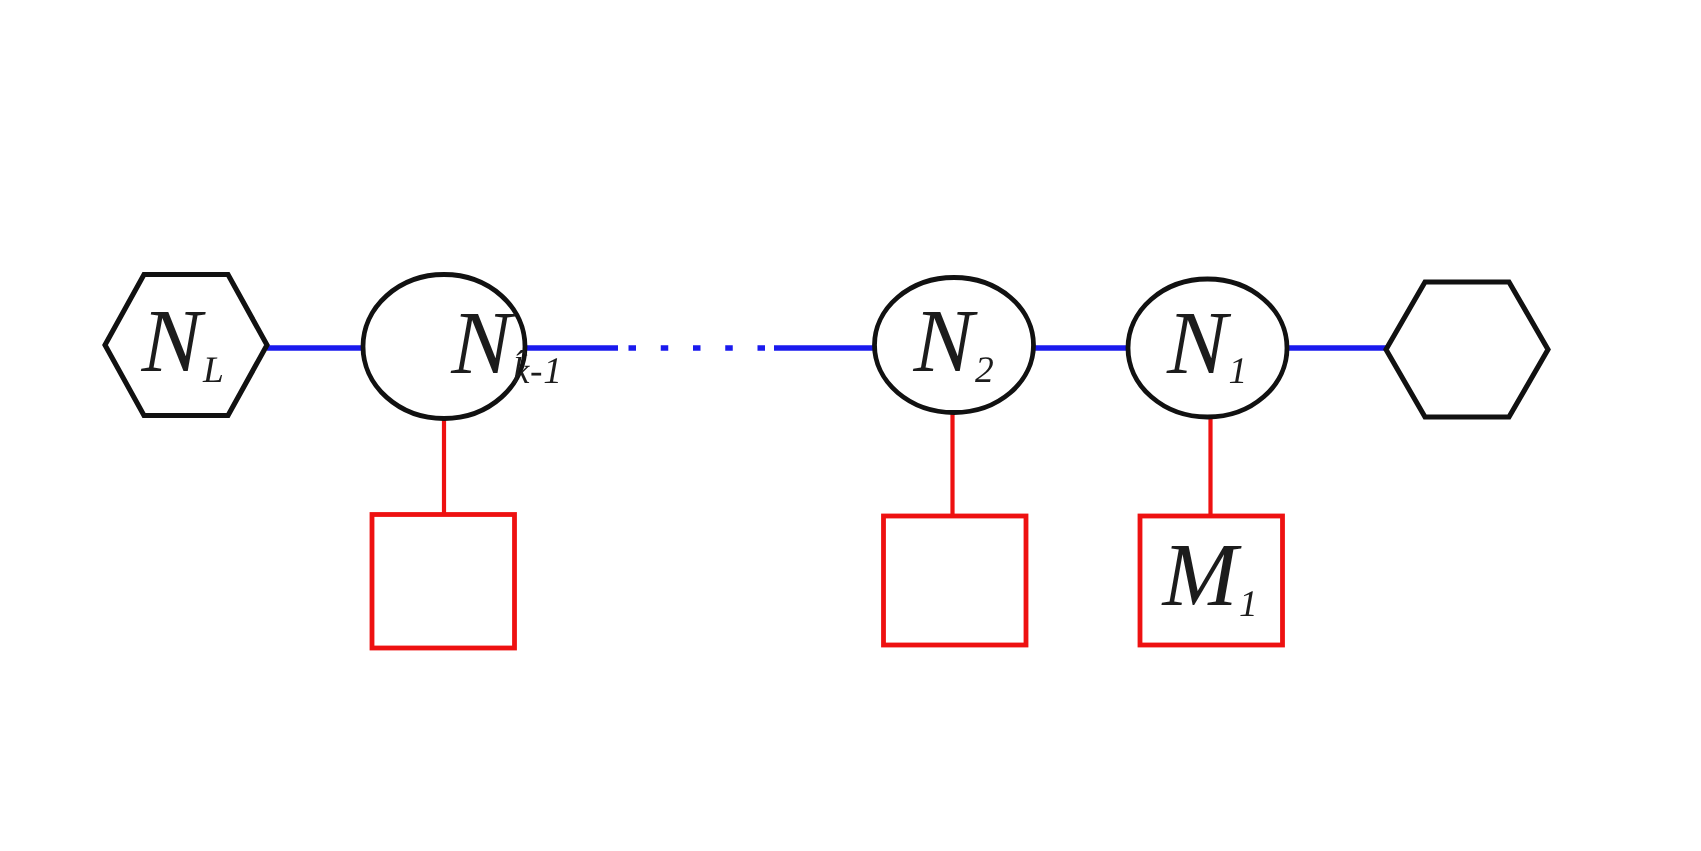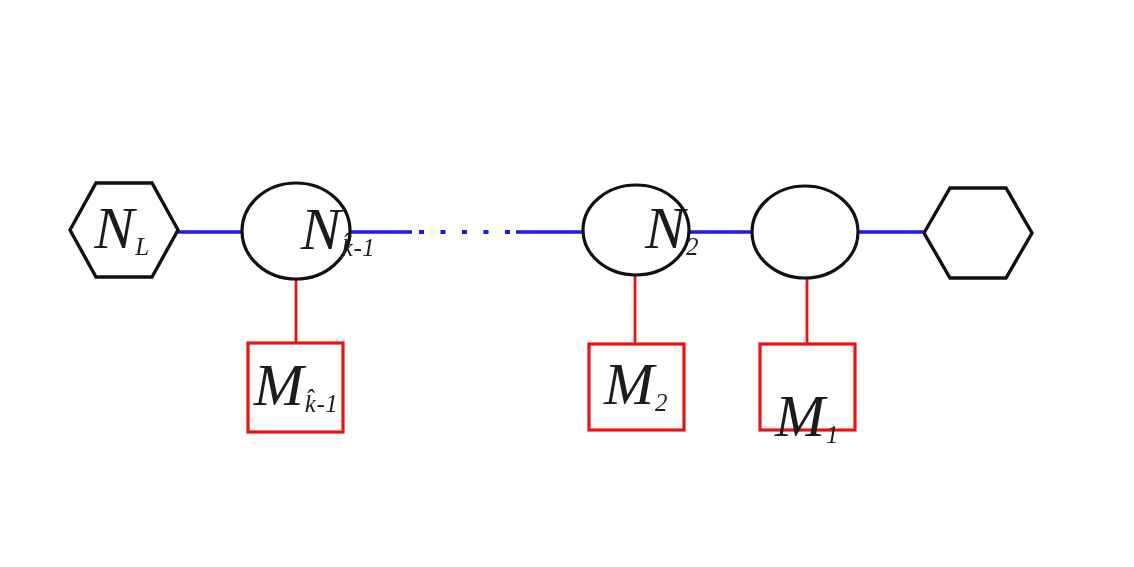--- a/index.html
+++ b/index.html
@@ -74,31 +74,28 @@
   </svg>
 
   <div class="node-label" style="left:122px; top:231px;">
     <span class="label-main">N</span><span class="label-sub">L</span>
   </div>
 
   <div class="node-label" style="left:296px; top:232px;margin-left:42px;">
     <span class="label-main">N</span><span class="label-sub">k̂-1</span>
   </div>
 
-  <div class="node-label" style="left:672px; top:231px;">
+  <div class="node-label" style="left:636px; top:231px;">
     <span class="label-main">N</span><span class="label-sub">2</span>
+  </div>
+
+  <div class="node-label" style="left:805px; top:232px;">
+    <span class="label-main">N</span><span class="label-sub">1</span>
   </div>
 
 
 
-  <div class="node-label" style="left:296px; top:388px;">
-    <span class="label-main">M</span><span class="label-sub">k̂-1</span>
-  </div>
 
-  <div class="node-label" style="left:636px; top:387px;">
-    <span class="label-main">M</span><span class="label-sub">2</span>
-  </div>
-
-  <div class="node-label" style="left:807px; top:387px;margin-top:32px;">
+  <div class="node-label" style="left:807px; top:387px;">
     <span class="label-main">M</span><span class="label-sub">1</span>
   </div>
 
 </div>
 
 </body></html>

